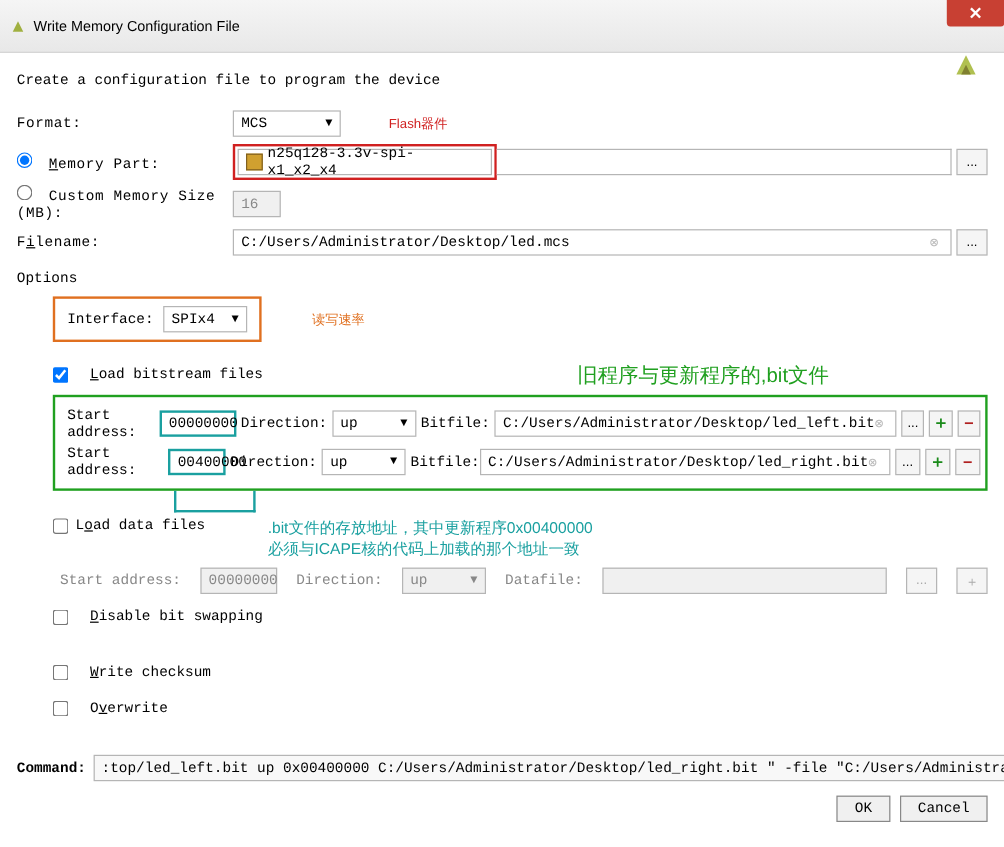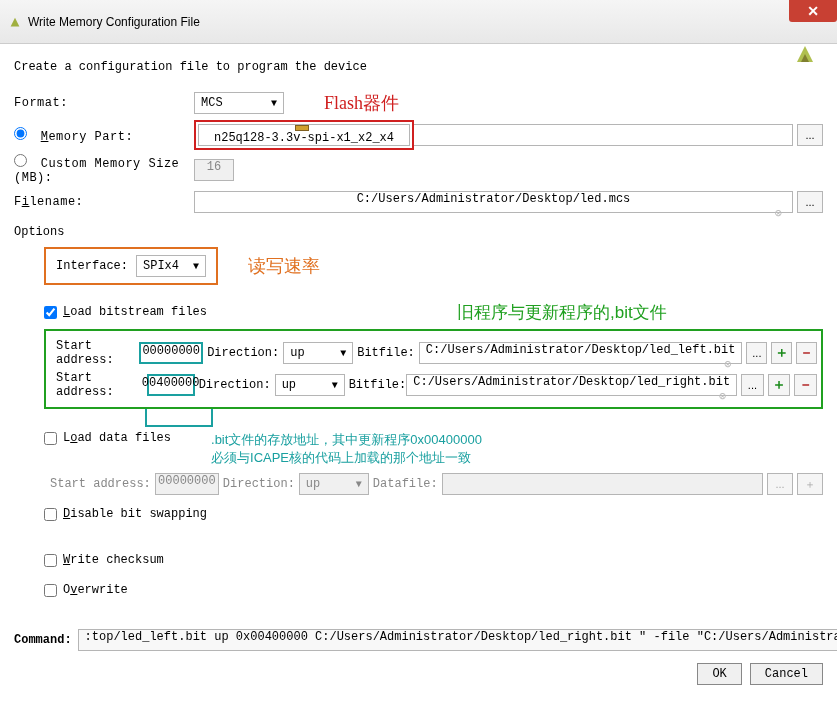--- a/index.html
+++ b/index.html
@@ -40,42 +40,42 @@
     .radio { margin-right:6px; }
     .select {
       border:1px solid #b5b5b5; background:#fff; height:22px;
       display:inline-flex; align-items:center; padding:0 6px; min-width:70px;
       font-family:"Courier New",monospace;
     }
     .select .arrow { margin-left:auto; font-size:10px; }
     .text-input {
       border:1px solid #b5b5b5; height:22px; padding:0 6px;
       font-family:"Courier New",monospace; font-size:12px; background:#fff;
-      display:inline-flex; align-items:center;flex-direction:column;
+      display:inline-flex; align-items:center;
     }
     .text-input.disabled { background:#f0f0f0; color:#888; }
     .flex-grow { flex:1; }
     .small-btn {
       width:26px; height:22px; border:1px solid #b5b5b5; background:#f5f5f5;
       display:inline-flex; align-items:center; justify-content:center;
       margin-left:4px; font-size:11px;
     }
     .plus-btn { color:#1a8a1a; font-weight:bold; font-size:14px;}
     .minus-btn { color:#b02020; font-weight:bold; font-size:14px;}
     .section-label { font-family:"Courier New",monospace; margin:10px 0 6px 0; }
     .checkbox { margin-right:6px; }
-    .annotation { color:#d02020; font-family: Liberation Serif, serif; font-size:18px; }
+    .annotation { color:#d02020; font-family: Liberation Sans, sans-serif; font-size:11px; }
     .annotation-orange { color:#e07020; }
     .annotation-teal { color:#1aa0a0; font-size:13px; font-family: SimSun,"Microsoft YaHei",sans-serif;}
     .annotation-green { color:#20a020; font-size:17px; font-family: SimSun,"Microsoft YaHei",sans-serif;}
     .highlight-red { border:2px solid #d02020; padding:2px; }
     .highlight-orange { border:2px solid #e07020; padding:2px; }
     .highlight-green { border:2px solid #20a020; padding:4px; }
     .highlight-teal { border:2px solid #1aa0a0; }
-    .indent { margin-left: 30px; }
+    .indent { margin-left: 30px; gap: 12px; }
     .indent2 { margin-left: 6px; }
     .options-box { margin-top:8px; }
     .button {
       border:1px solid #888; background:#f0f0f0; padding:3px 14px;
       font-family:"Courier New",monospace; margin-left:8px;
     }
     .command-row { margin-top:24px; }
     .clear-icon { color:#bbb; margin-left:auto; padding-right:4px;}
     .chip-icon { width:14px; height:14px; background:#d0a030; border:1px solid #806020; margin-right:4px; display:inline-block;}
     .underline-key { text-decoration:underline; }

